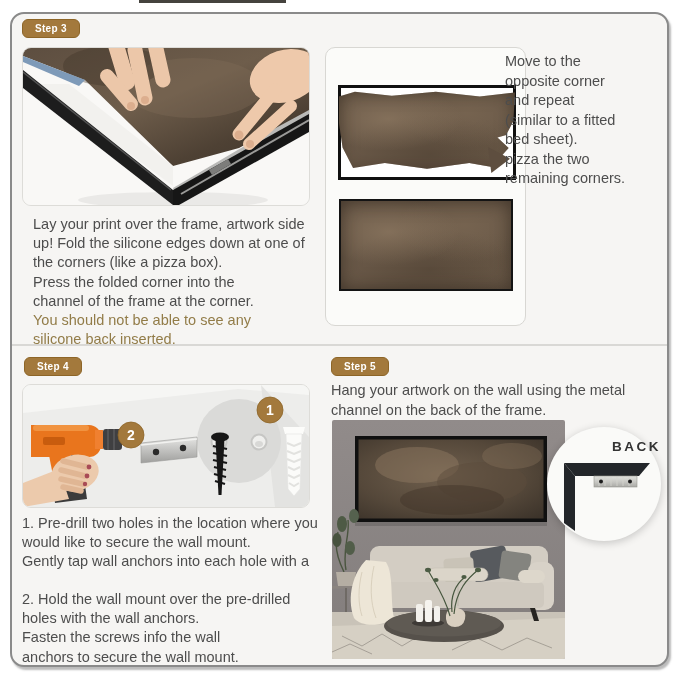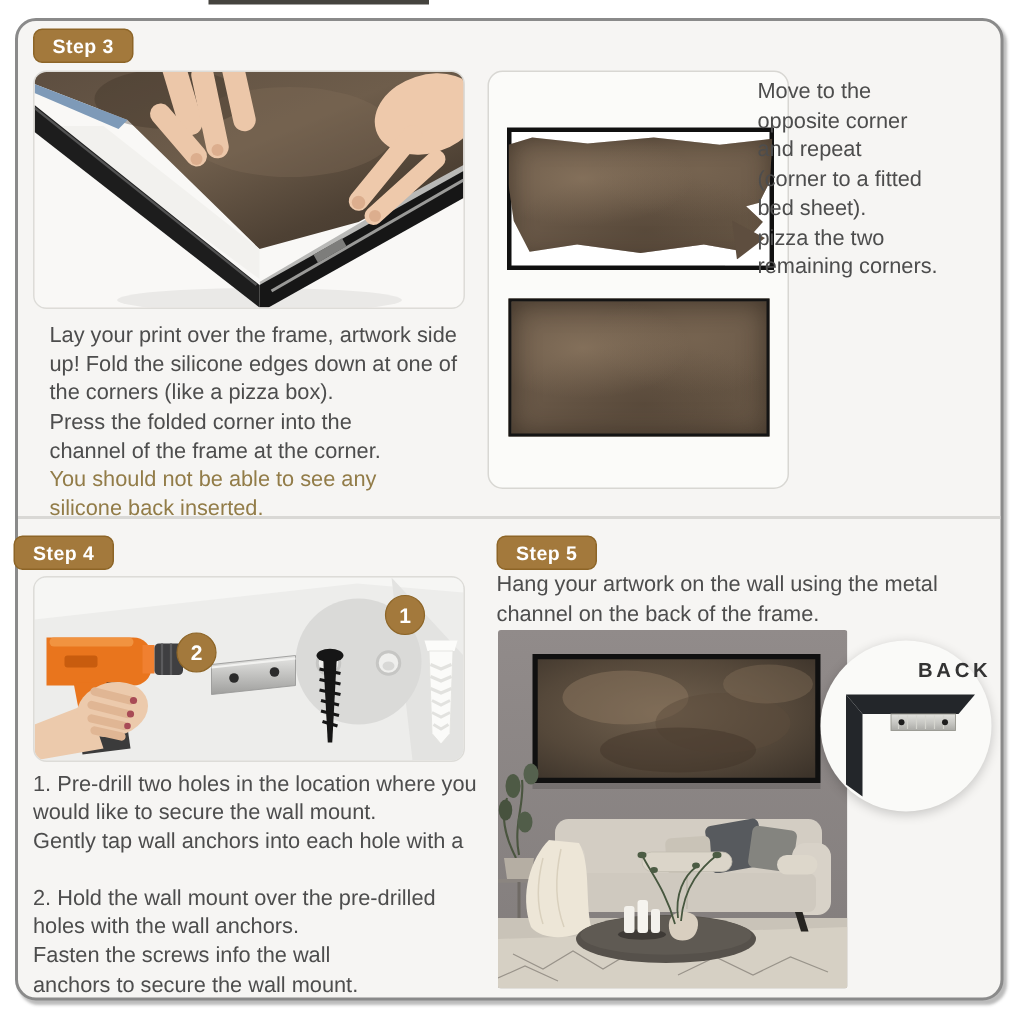--- a/index.html
+++ b/index.html
@@ -3,21 +3,21 @@
 <meta charset="utf-8">
 <style>
   html,body{margin:0;padding:0;background:#ffffff;}
   .stage{position:relative;width:679px;height:679px;background:#ffffff;overflow:hidden;
          font-family:"Liberation Sans","DejaVu Sans",sans-serif;}
   .top-sliver{position:absolute;left:139px;top:0;width:147px;height:3px;background:#45433e;}
   .panel{position:absolute;left:10px;top:12px;width:655px;height:651px;background:#f6f5f3;
          border:2px solid #8a8a8a;border-radius:14px;box-shadow:2px 3px 2px rgba(60,60,60,.35);}
   .divider{position:absolute;left:12px;top:344px;width:655px;height:2px;background:#d9d8d5;}
   .badge{position:absolute;background:#a3793c;border:1px solid #8d6527;border-radius:6px;
-         color:#ffffff;font-size:13px;font-weight:bold;padding:3px 12px;letter-spacing:.3px;}
+         color:#ffffff;font-size:10px;font-weight:bold;padding:3px 12px;letter-spacing:.3px;}
   .tcol{position:absolute;color:#4d4d4d;font-size:14.5px;line-height:19.2px;}
   .tcol .gold{color:#927c48;}
   .imgbox{position:absolute;border:1px solid #dddcd8;border-radius:9px;overflow:hidden;background:#f2f1ef;}
   
   .mini-panel{position:absolute;left:325px;top:47px;width:199px;height:277px;background:#fbfbf9;
               border:1px solid #d8d7d3;border-radius:10px;}
   .art-tex{background:
      radial-gradient(60% 55% at 28% 35%, rgba(151,129,104,.55), rgba(151,129,104,0) 70%),
      radial-gradient(55% 60% at 72% 28%, rgba(128,108,86,.50), rgba(128,108,86,0) 70%),
      radial-gradient(70% 65% at 52% 78%, rgba(78,64,50,.60), rgba(78,64,50,0) 72%),
@@ -114,27 +114,27 @@
       <div class="fold-white"></div>
       <div class="fold-flap"></div>
     </div>
     <div class="artbox2 art-tex"></div>
   </div>
 
   <div class="tcol" style="left:505px;top:52px;width:145px;line-height:19.5px;">
     <div>Move to the</div>
     <div>opposite corner</div>
     <div>and repeat</div>
-    <div>(corner to a fitted</div>
+    <div>(similar to a fitted</div>
     <div>bed sheet).</div>
     <div>pizza the two</div>
     <div>remaining corners.</div>
   </div>
 
-  <div class="badge" style="left:9px;top:357px;">Step 4</div>
+  <div class="badge" style="left:24px;top:357px;">Step 4</div>
 
   <div class="imgbox" style="left:22px;top:384px;width:286px;height:122px;background:#ededeb;">
     <svg width="286" height="122" viewBox="0 0 286 122">
       <defs>
         <linearGradient id="metal" x1="0" y1="0" x2="0" y2="1">
           <stop offset="0" stop-color="#e6e6e4"></stop>
             <stop offset=".5" stop-color="#c2c2c0"></stop>
           <stop offset="1" stop-color="#9f9f9d"></stop>
         </linearGradient>
       </defs>

